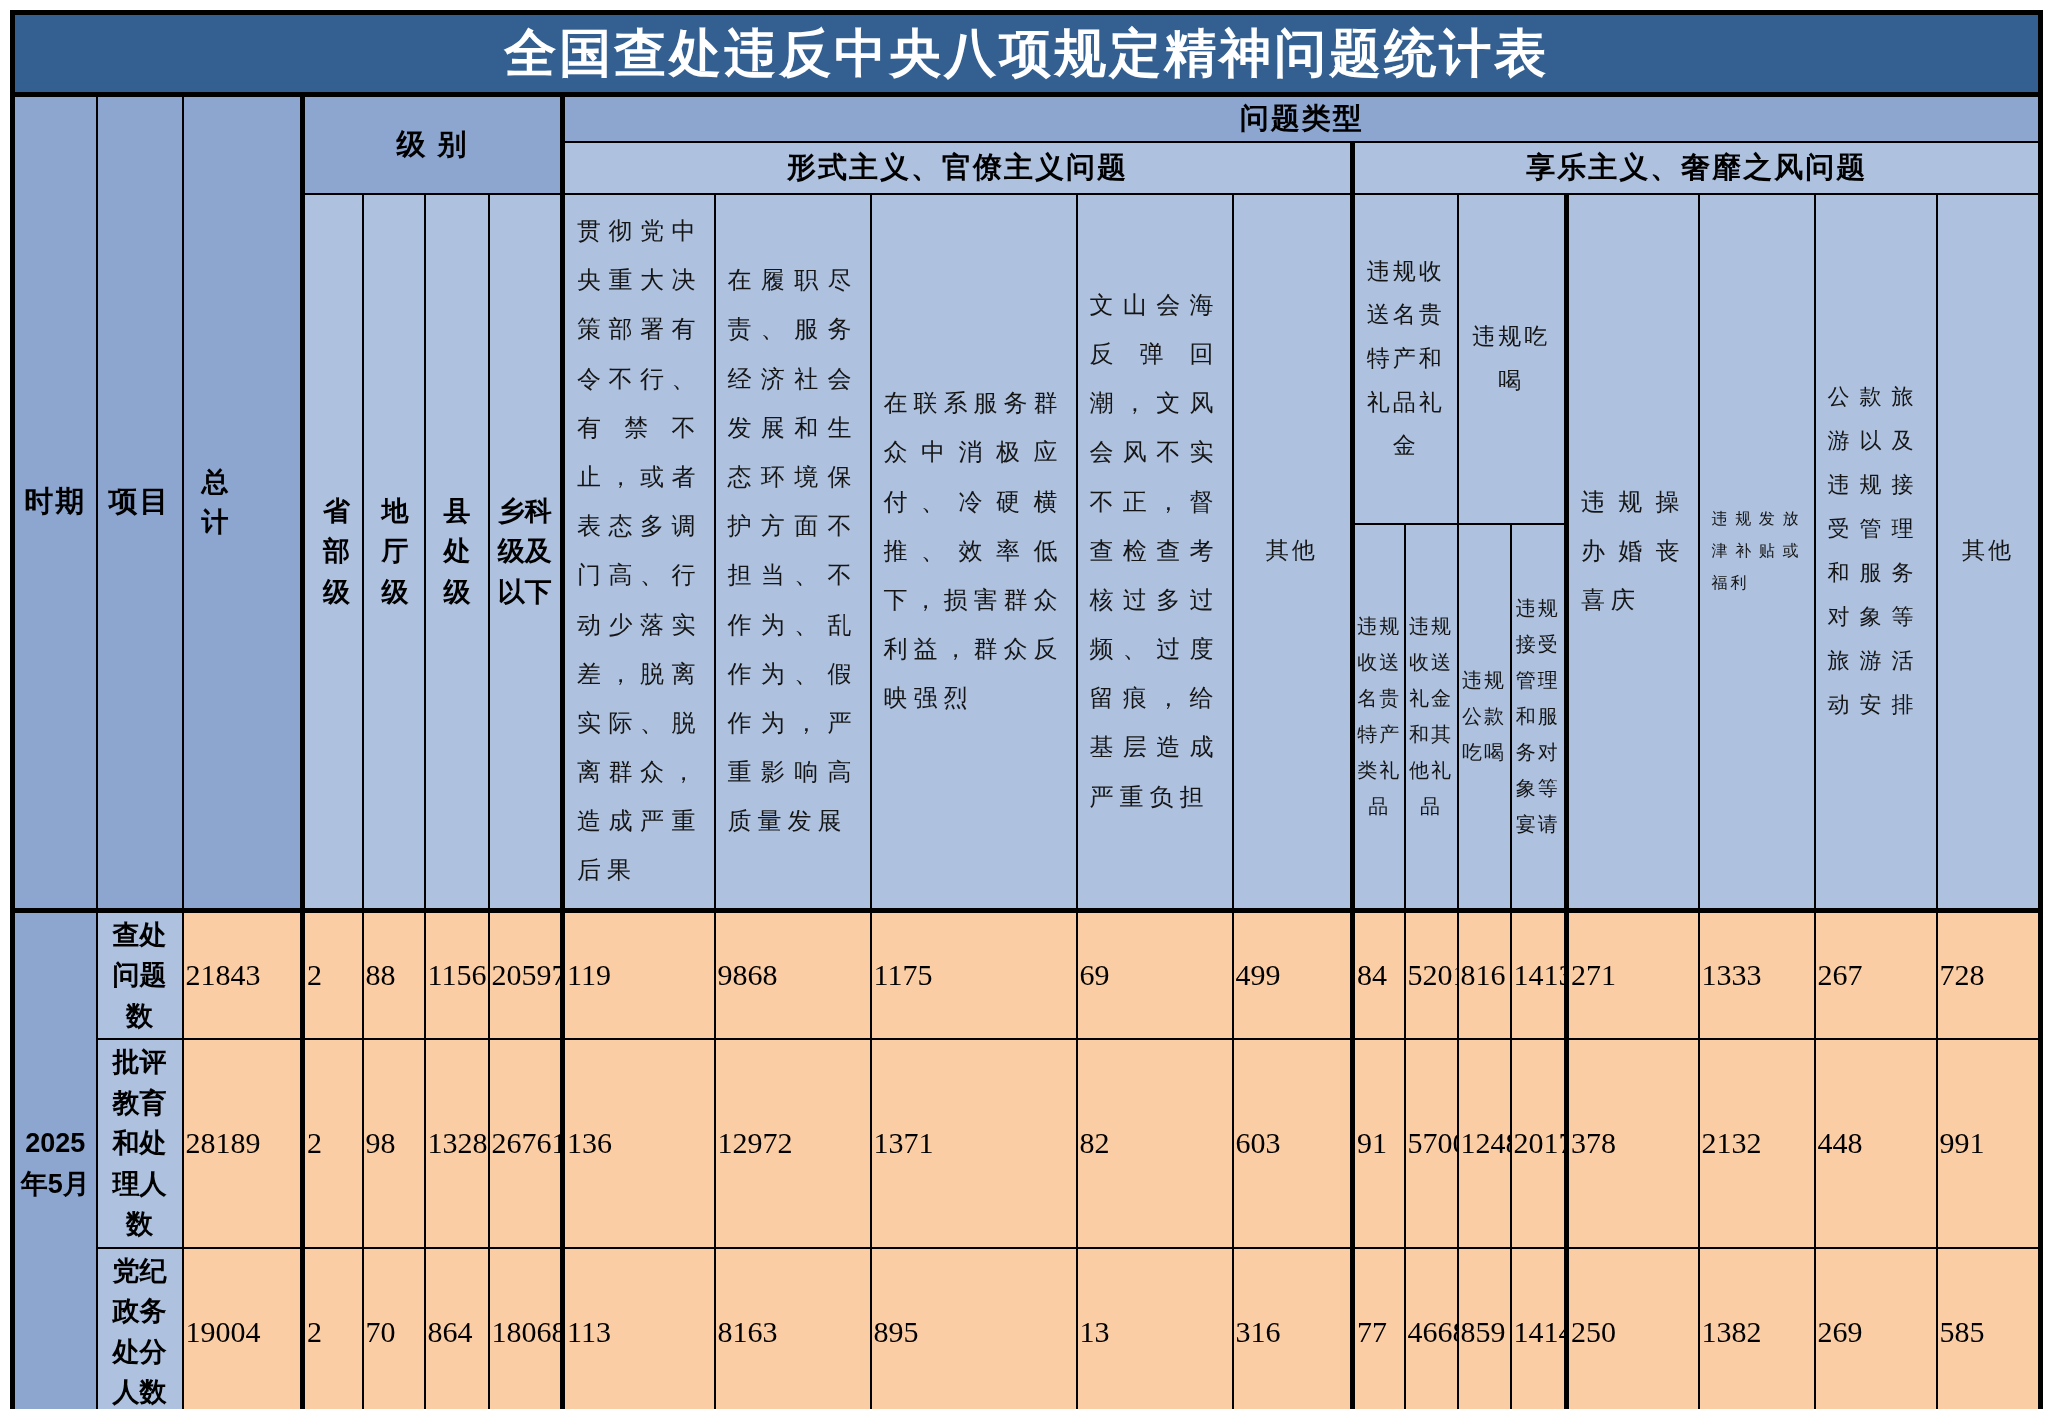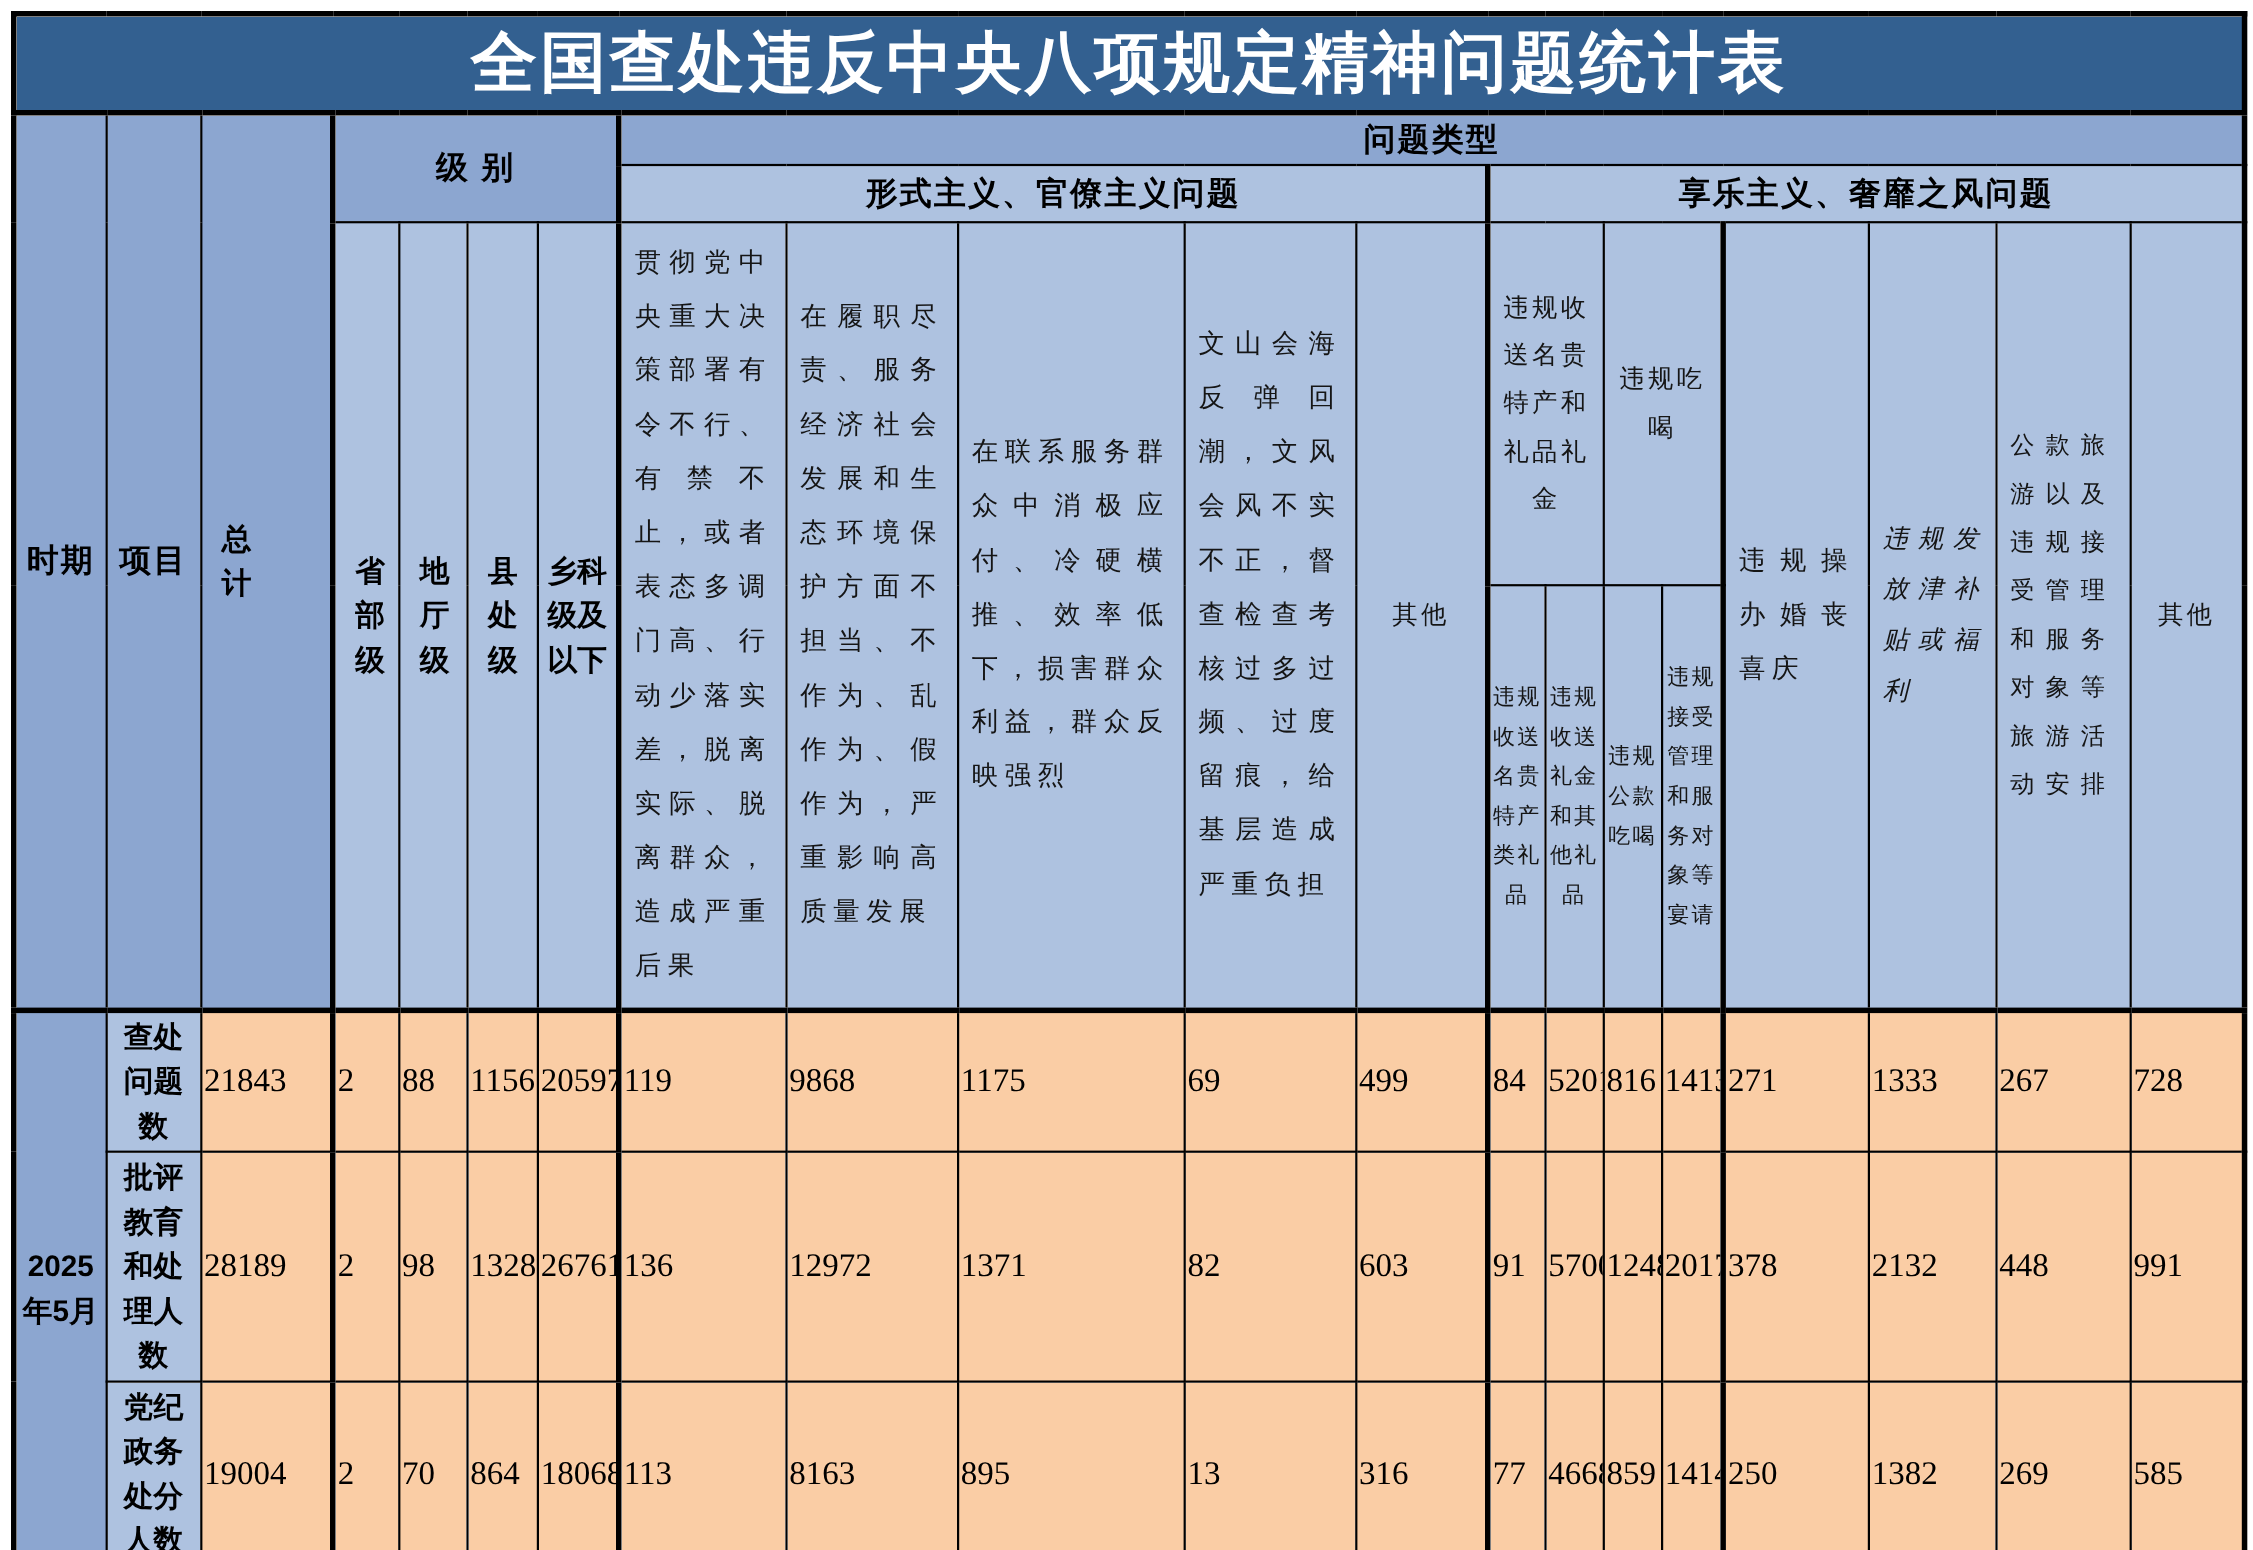--- a/index.html
+++ b/index.html
@@ -11,31 +11,31 @@
   table { border-collapse:collapse; table-layout:fixed; width:2028px; border:5px solid #000; }
   td { border:2px solid #000; padding:2px; overflow:hidden; vertical-align:middle; box-sizing:border-box; }
 
   .bl-thick { border-left-width:5px; }
   .bt-thick { border-top-width:5px; }
 
   .c-mid   { background:#8CA6D0; }
   .c-light { background:#AEC2E0; }
   .c-data  { background:#FACDA5; }
 
-  .title-cell { background:#336090; color:#fff; font-size:60px; font-weight:bold;
+  .title-cell { background:#336090; color:#fff; font-size:52px; font-weight:bold;
                 text-align:center; letter-spacing:3px; }
 
   .hdr  { font-weight:bold; font-size:29px; text-align:center; letter-spacing:2px; }
   .vtext { margin:0 auto; line-height:1.5; font-weight:bold; font-size:27px; text-align:center; }
   .w1 { width:1.3em;margin-left:12px; }
   .w2 { width:2.3em; }
 
   .tall { font-family:"Liberation Serif", serif; font-size:24px; color:#151515;
           text-align:justify; letter-spacing:6px; line-height:2.05; padding:12px 12px; }
-  .tall-f { font-size:23px; letter-spacing:3px; line-height:2.0;font-style:italic; }
+  .tall-f { font-size:16px; letter-spacing:3px; line-height:2.0; }
   .tall-g { font-size:22px; letter-spacing:10px; line-height:2.0; padding:8px 12px; }
   .grp { font-family:"Liberation Serif", serif; font-size:23px; color:#151515;
          text-align:center; letter-spacing:3px; line-height:1.9; padding:4px; }
   .sub { font-family:"Liberation Serif", serif; font-size:20px; color:#151515;
          text-align:center; letter-spacing:2px; line-height:1.8; padding:4px 2px; }
 
   .rowlabel { font-weight:bold; font-size:27px; text-align:center; line-height:1.5; }
   .period   { font-weight:bold; font-size:27px; text-align:center; line-height:1.5; }
   .num { font-family:"Liberation Serif", serif; font-size:30px; text-align:left; }
 </style>

